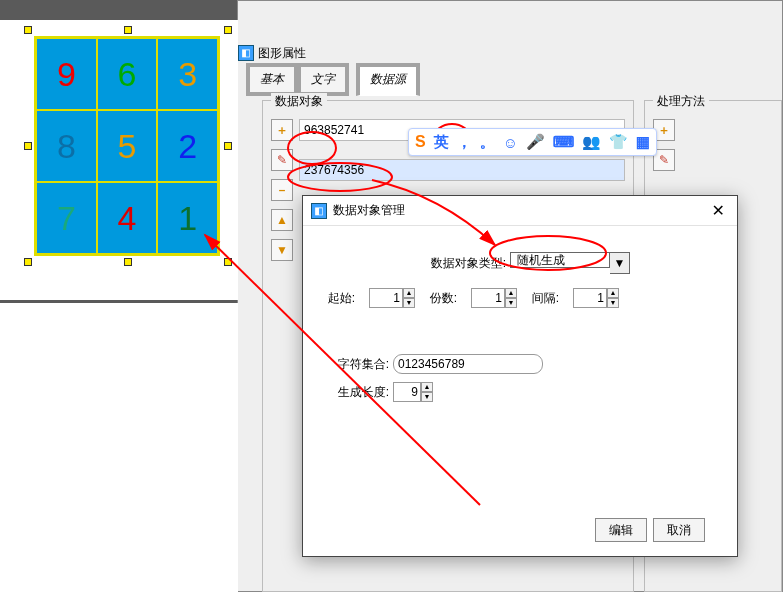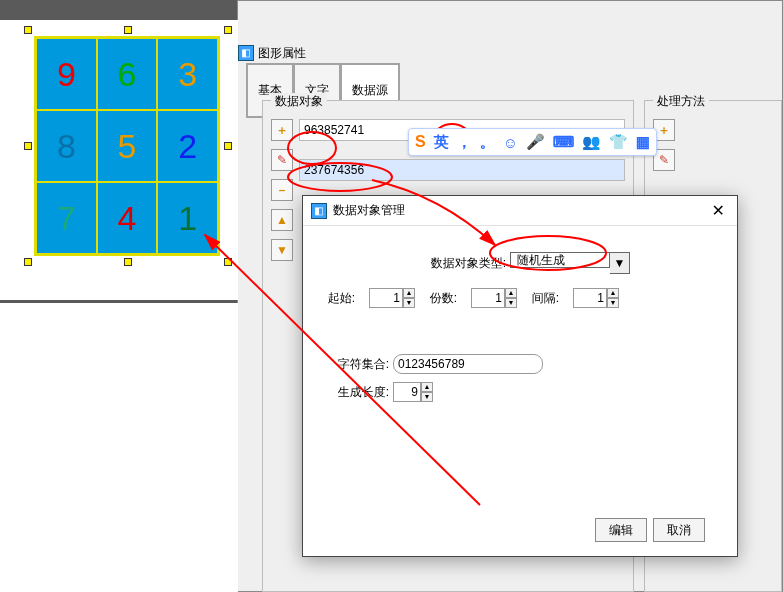--- a/index.html
+++ b/index.html
@@ -13,22 +13,22 @@
   .sel-box .h { position:absolute; width:8px; height:8px; background:#ffee00; border:1px solid #333; }
   .blue-grid { position:absolute; left:6px; top:6px; width:186px; height:220px; display:flex; flex-direction:column; border:2px solid #dede00; }
   .brow { flex:1; display:flex; }
   .bcell { flex:1; background:#0099dd; border:1px solid #dede00; display:flex; align-items:center; justify-content:center; font-size:34px; font-weight:400; font-family:"SimSun","Arial"; }
 
   
   .right-bg { position:absolute; left:238px; top:0; right:0; bottom:0; background:#efefef; border-top:1px solid #888; border-bottom:1px solid #888; border-right:1px solid #888;}
   .panel-title { position:absolute; left:238px; top:43px; height:20px; display:flex; align-items:center; }
   .panel-title .icon { width:16px; height:16px; background:#3aa0ff; border:1px solid #157; margin-right:4px; color:#fff; text-align:center; line-height:14px; font-size:10px;}
   .tabs { position:absolute; left:246px; top:63px; display:flex; }
-  .tab { border:2px solid #a3a3a3; background:#f4f4f4; padding:17px 10px; margin-right:-1px; }
-  .tab.active { background:#fff; border-bottom:1px solid #fff; }
+  .tab { border:4px solid #a3a3a3; background:#f4f4f4; padding:4px 10px; margin-right:-1px;font-style:italic; }
+  .tab.active { background:#fff; border-bottom:1px solid #fff;margin-left:8px; }
 
   .groupbox { position:absolute; border:1px solid #bcbcbc; background:#efefef; }
   .groupbox .legend { position:absolute; top:-8px; left:8px; background:#efefef; padding:0 4px; font-size:12px; }
 
   .gb-data { left:262px; top:100px; width:372px; height:492px; }
   .gb-proc { left:644px; top:100px; width:138px; height:492px; }
 
   .icon-btn { width:22px; height:22px; border:1px solid #999; background:#f8f8f8; display:flex; align-items:center; justify-content:center; font-size:12px; position:relative; }
 
   .sidebar { position:absolute; left:8px; top:18px; width:24px; display:flex; flex-direction:column; gap:8px; }

